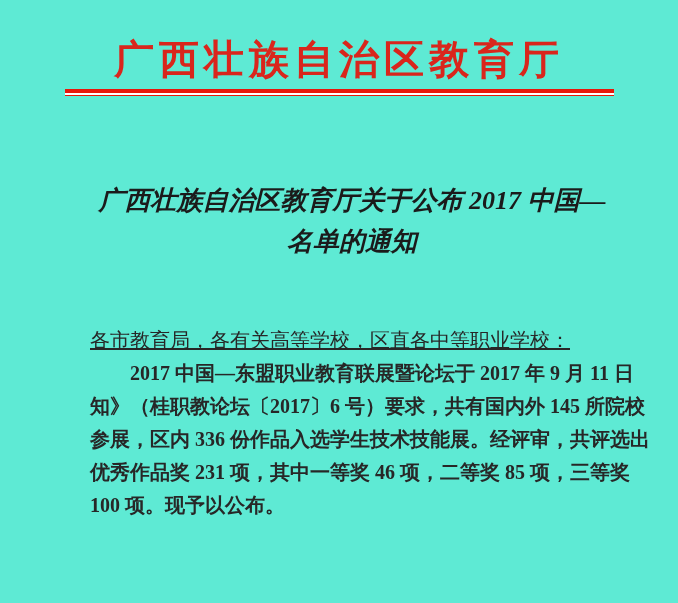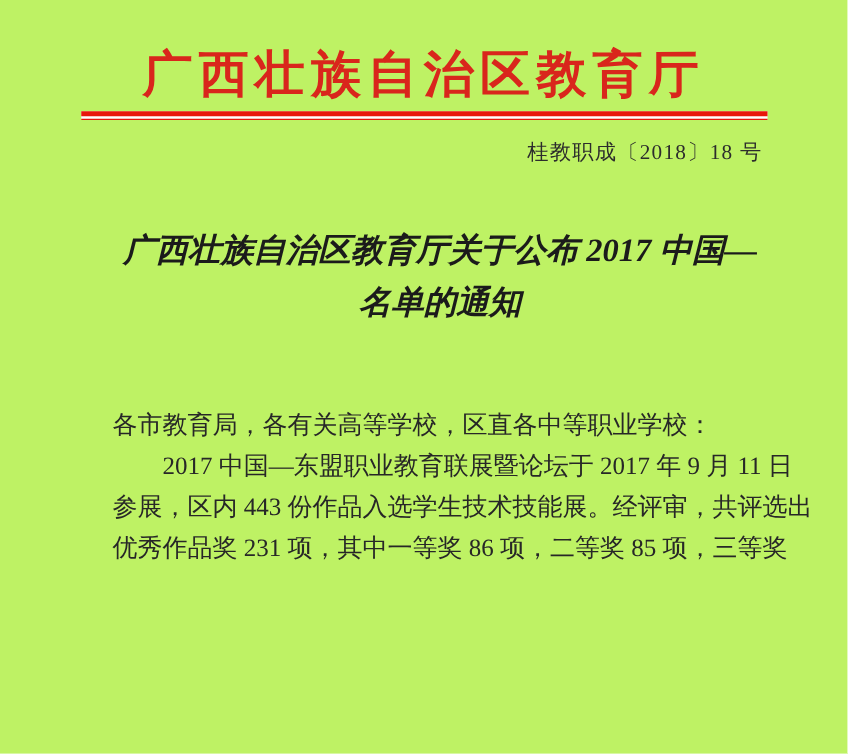--- a/index.html
+++ b/index.html
@@ -10,21 +10,21 @@
   }
   html, body {
     margin: 0;
     padding: 0;
     background: #ffffff;
   }
   .page {
     position: relative;
     width: 678px;
     height: 603px;
-    background: #bef264;
+    background: #5eead4;
     overflow: hidden;
     font-family: "Liberation Serif", "DejaVu Serif", serif;
   }
   .agency-header {
     position: absolute;
     top: 32px;
     left: 0;
     width: 100%;
     text-align: center;
     font-size: 40px;
@@ -71,55 +71,58 @@
   }
   .salutation {
     position: absolute;
     top: 324px;
     left: 90px;
     right: 62px;
     font-size: 20px;
     line-height: 33px;
     color: var(--body-text);
     white-space: nowrap;
+    text-decoration: underline;
   }
   .body-paragraph {
     position: absolute;
     top: 357px;
     left: 90px;
     right: 62px;
     font-size: 20px;
     line-height: 33px;
     color: var(--body-text);
   }
   .body-paragraph .body-line {
     white-space: nowrap;
     height: 33px;
+    font-weight: bold;
   }
   .body-paragraph .body-line:first-child {
     text-indent: 2em;
   }
 </style>
 </head>
 <body>
 
 <div class="page">
 
   <div class="agency-header">广西壮族自治区教育厅</div>
 
   <div class="red-rule"></div>
 
-  <div class="doc-number">桂教职成〔2018〕18 号</div>
 
   <h1 class="doc-title">
       <div class="title-line">广西壮族自治区教育厅关于公布 2017 中国—</div>
       <div class="title-line">名单的通知</div>
     </h1>
 
   <div class="salutation">各市教育局，各有关高等学校，区直各中等职业学校：</div>
 
   <div class="body-paragraph">
       <div class="body-line">2017 中国—东盟职业教育联展暨论坛于 2017 年 9 月 11 日</div>
-      <div class="body-line">参展，区内 443 份作品入选学生技术技能展。经评审，共评选出</div>
-      <div class="body-line">优秀作品奖 231 项，其中一等奖 86 项，二等奖 85 项，三等奖</div>
+      <div class="body-line">知》（桂职教论坛〔2017〕6 号）要求，共有国内外 145 所院校</div>
+      <div class="body-line">参展，区内 336 份作品入选学生技术技能展。经评审，共评选出</div>
+      <div class="body-line">优秀作品奖 231 项，其中一等奖 46 项，二等奖 85 项，三等奖</div>
+      <div class="body-line">100 项。现予以公布。</div>
     </div>
 
 </div>
 
 </body></html>

